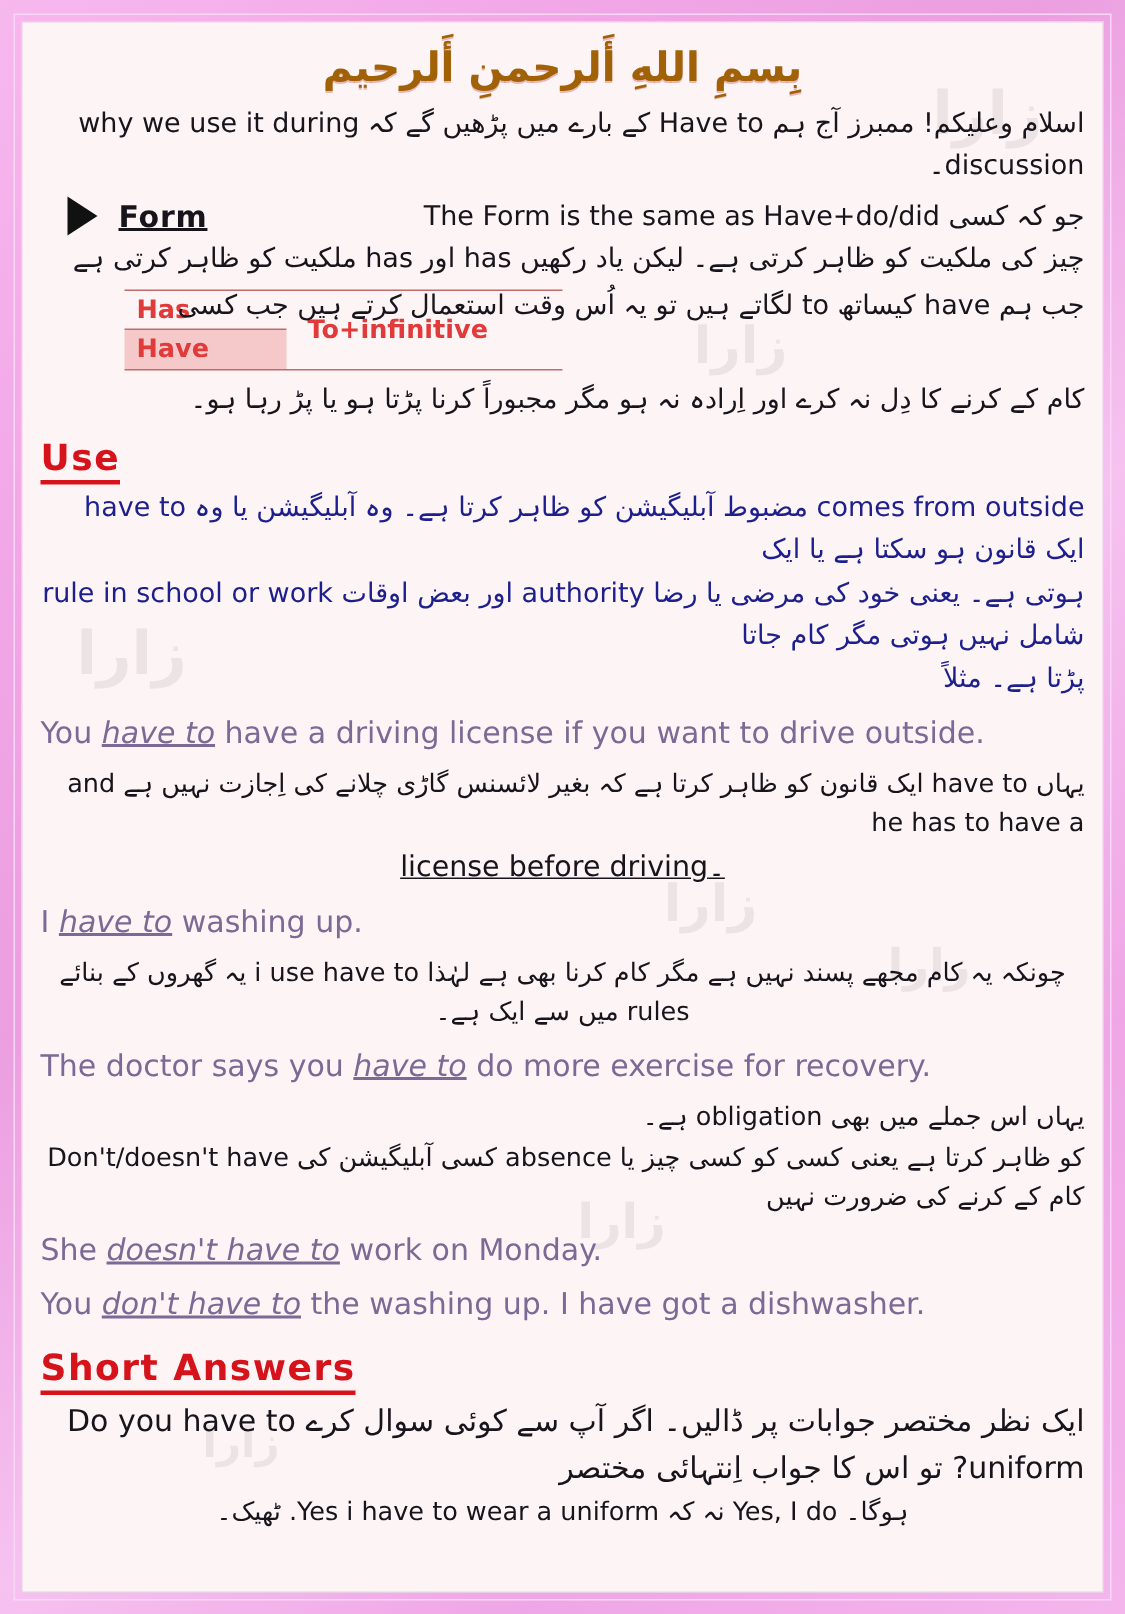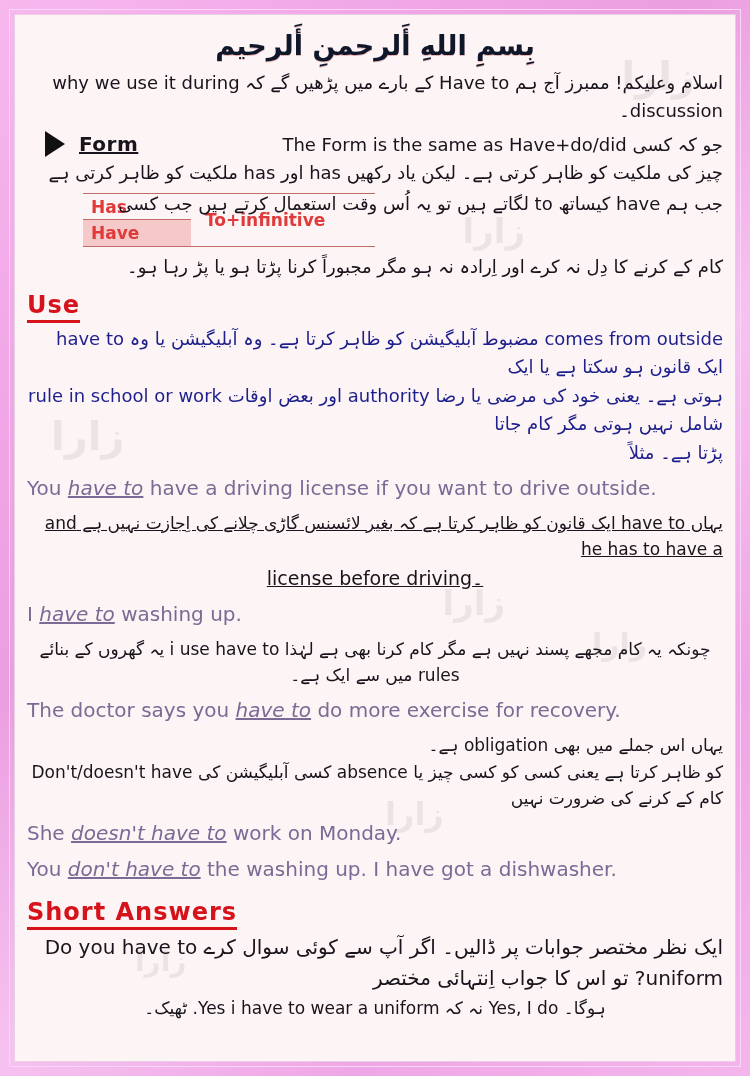--- a/index.html
+++ b/index.html
@@ -57,21 +57,21 @@
 
   .content {
     position: relative;
     z-index: 2;
     padding: 8px 12px 0 12px;
   }
 
   
   .bismillah {
     text-align: center;
-    color: #0f172a;
+    color: #a16207;
     font-family: "DejaVu Sans", sans-serif;
     font-size: 27px;
     font-weight: 700;
     direction: rtl;
     line-height: 1.25;
     margin-top: 6px;
     text-shadow: 0 1px 0 rgba(180,0,0,0.25);
   }
   .section-heading {
     text-align: left;
@@ -226,21 +226,21 @@
       </div>
 
       <div class="mixed blue">have to مضبوط آبلیگیشن کو ظاہر کرتا ہے۔ وہ آبلیگیشن یا وہ comes from outside ایک قانون ہو سکتا ہے یا ایک</div>
       <div class="mixed blue">rule in school or work اور بعض اوقات authority ہوتی ہے۔ یعنی خود کی مرضی یا رضا شامل نہیں ہوتی مگر کام جاتا</div>
       <div class="mixed blue">پڑتا ہے۔ مثلاً</div>
 
       <div class="sent">
         <span>You </span><span class="em">have to</span><span> have a driving license if you want to drive outside.</span>
       </div>
 
-      <div class="mixed" style="font-size:17px;text-decoration:underline;">یہاں have to ایک قانون کو ظاہر کرتا ہے کہ بغیر لائسنس گاڑی چلانے کی اِجازت نہیں ہے and he has to have a</div>
+      <div class="mixed" style="font-size:17px;">یہاں have to ایک قانون کو ظاہر کرتا ہے کہ بغیر لائسنس گاڑی چلانے کی اِجازت نہیں ہے and he has to have a</div>
       <div class="line right black" style="font-size:19px;">license before driving۔</div>
 
       <div class="sent">
         <span>I </span><span class="em">have to</span><span> washing up.</span>
       </div>
 
       <div class="mixed" style="font-size:17px;text-align:center;">چونکہ یہ کام مجھے پسند نہیں ہے مگر کام کرنا بھی ہے لہٰذا i use have to یہ گھروں کے بنائے rules میں سے ایک ہے۔</div>
 
       <div class="sent">
         <span>The doctor says you </span><span class="em">have to</span><span> do more exercise for recovery.</span>

